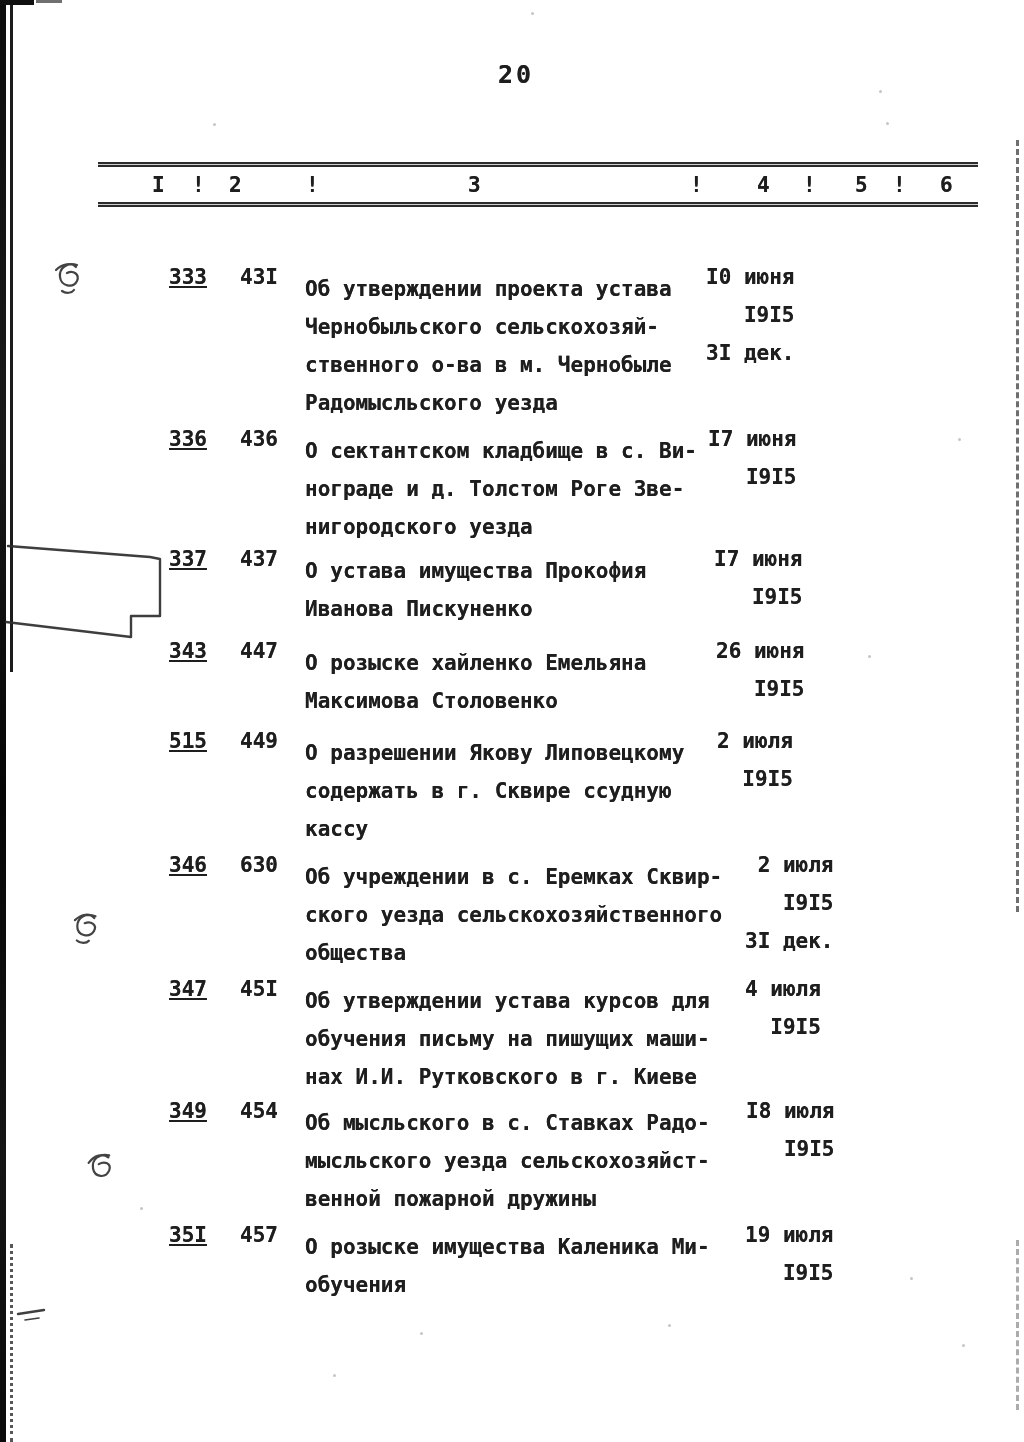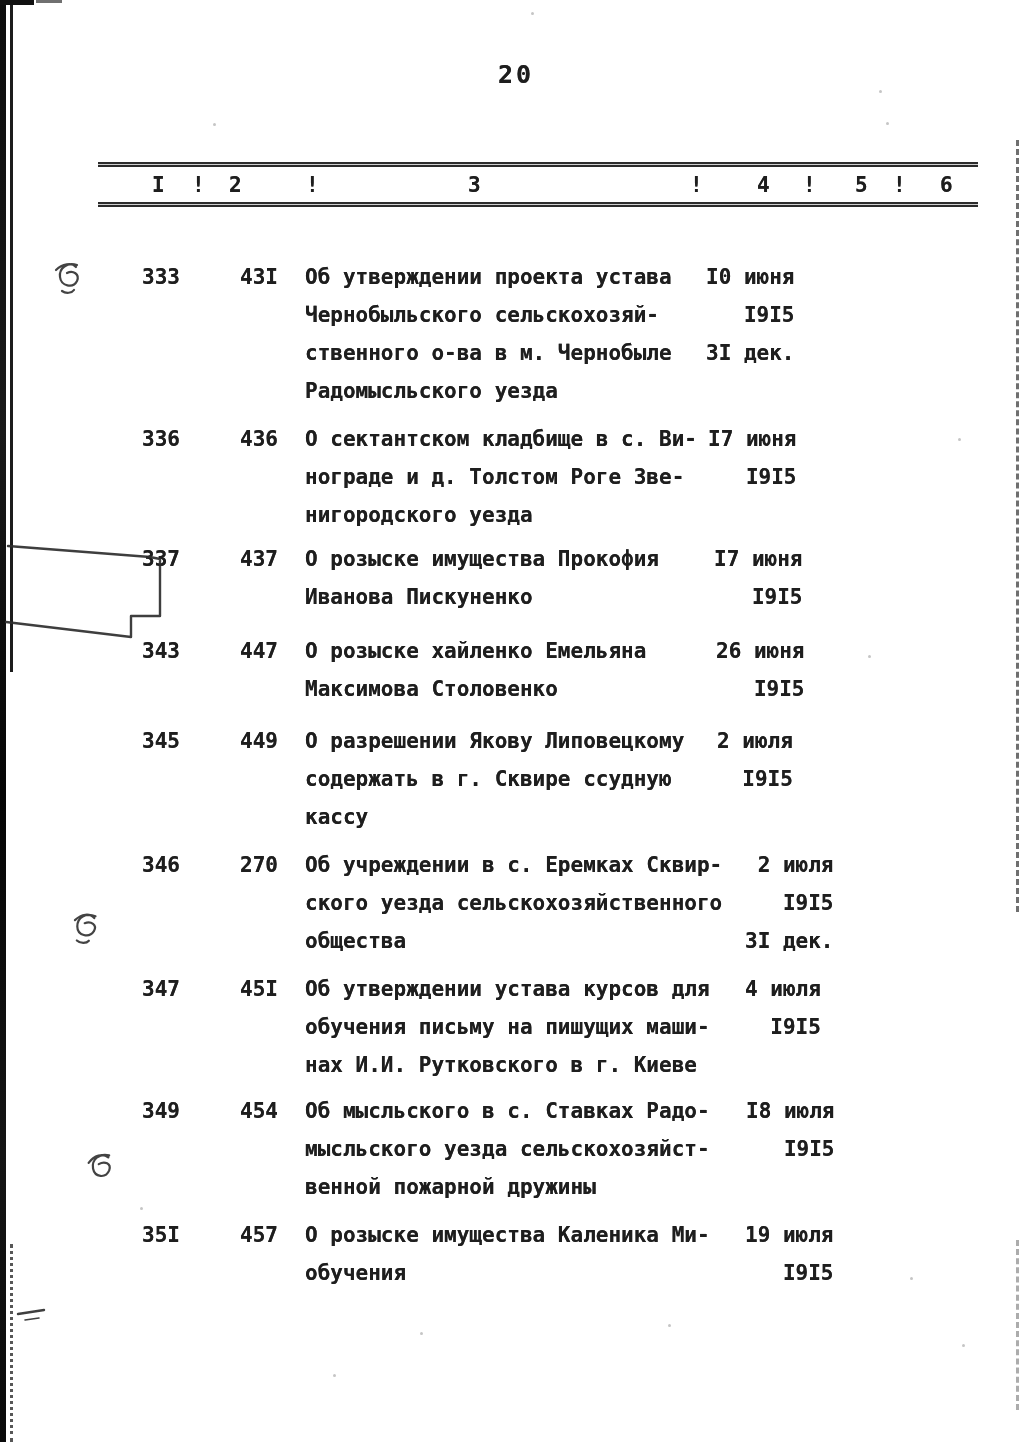--- a/index.html
+++ b/index.html
@@ -33,23 +33,23 @@
   
   .rule{position:absolute;left:98px;width:880px;height:5px;
     background:linear-gradient(180deg,#2c2c2c 0 1.8px,rgba(60,60,60,.25) 1.8px 2.6px,#2a2a2a 2.6px 4.6px,transparent 4.6px);}
   .rule.top{top:162px;}
   .rule.bottom{top:202px;}
   .hcell{position:absolute;top:170px;font-size:21px;font-weight:bold;line-height:30px;
     text-shadow:0 0 .6px rgba(0,0,0,.7);}
   
   .entry{position:absolute;left:0;width:1024px;line-height:38px;font-size:21px;font-weight:bold;}
   .entry span{text-shadow:0 0 .6px rgba(0,0,0,.72);}
-  .c1{position:absolute;left:142px;top:0;white-space:pre;}
+  .c1{position:absolute;left:169px;top:0;white-space:pre;text-decoration:underline;}
   .c2{position:absolute;left:240px;top:0;white-space:pre;}
-  .c3{position:absolute;left:305px;top:0;white-space:pre;}
+  .c3{position:absolute;left:305px;top:12px;white-space:pre;}
   .c4{position:absolute;left:var(--dx,715px);top:0;white-space:pre;text-align:right;}
   
   .marginalia{position:absolute;left:0;top:0;width:1024px;height:1442px;pointer-events:none;}
   
   .speck{position:absolute;width:3px;height:3px;border-radius:50%;background:#6f6f6f;opacity:.4;}
 </style>
 </head>
 <body>
 
 <div class="page">
@@ -94,45 +94,45 @@
     <span class="c2">436</span>
     <span class="c3">О сектантском кладбище в с. Ви-
 нограде и д. Толстом Роге Зве-
 нигородского уезда</span>
     <span class="c4">I7 июня
 I9I5</span>
   </div>
   <div class="entry" style="top:540px; --dx:714px;">
     <span class="c1">337</span>
     <span class="c2">437</span>
-    <span class="c3">О розыске имущества Прокофия
+    <span class="c3">О устава имущества Прокофия
 Иванова Пискуненко</span>
     <span class="c4">I7 июня
 I9I5</span>
   </div>
   <div class="entry" style="top:632px; --dx:716px;">
     <span class="c1">343</span>
     <span class="c2">447</span>
     <span class="c3">О розыске хайленко Емельяна
 Максимова Столовенко</span>
     <span class="c4">26 июня
 I9I5</span>
   </div>
   <div class="entry" style="top:722px; --dx:717px;">
-    <span class="c1">345</span>
+    <span class="c1">515</span>
     <span class="c2">449</span>
     <span class="c3">О разрешении Якову Липовецкому
 содержать в г. Сквире ссудную
 кассу</span>
     <span class="c4">2 июля
 I9I5</span>
   </div>
   <div class="entry" style="top:846px; --dx:745px;">
     <span class="c1">346</span>
-    <span class="c2">270</span>
+    <span class="c2">630</span>
     <span class="c3">Об учреждении в с. Еремках Сквир-
 ского уезда сельскохозяйственного
 общества</span>
     <span class="c4">2 июля
 I9I5
 3I дек.</span>
   </div>
   <div class="entry" style="top:970px; --dx:745px;">
     <span class="c1">347</span>
     <span class="c2">45I</span>

